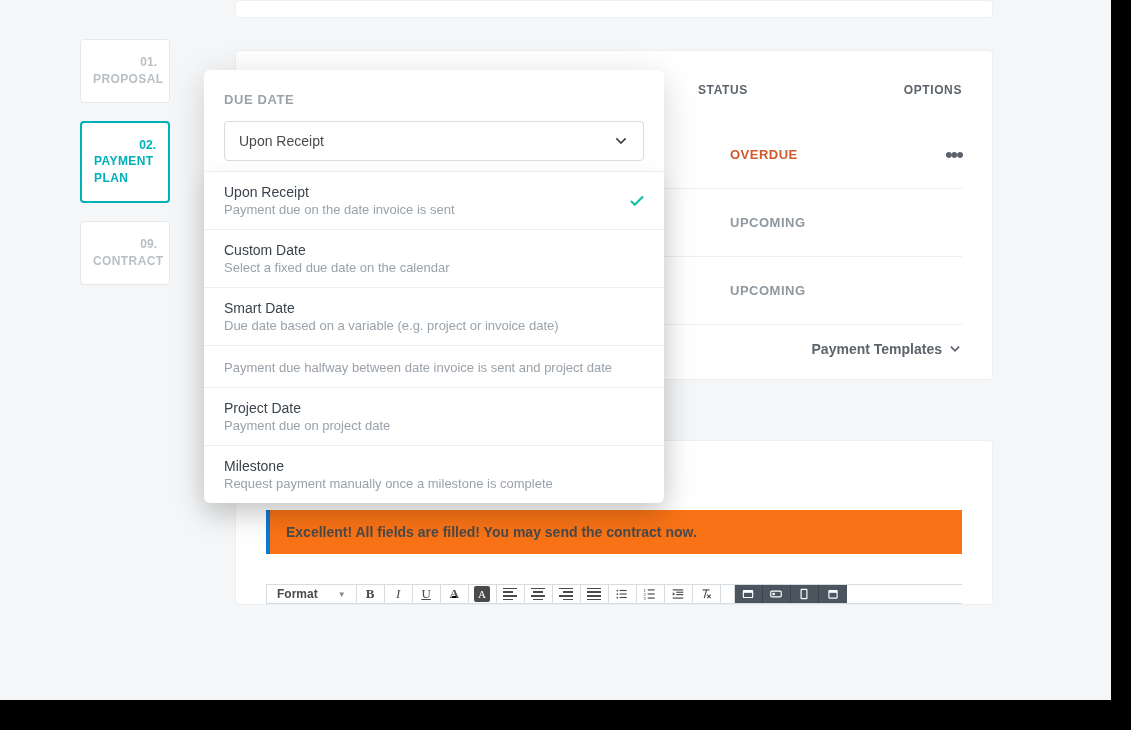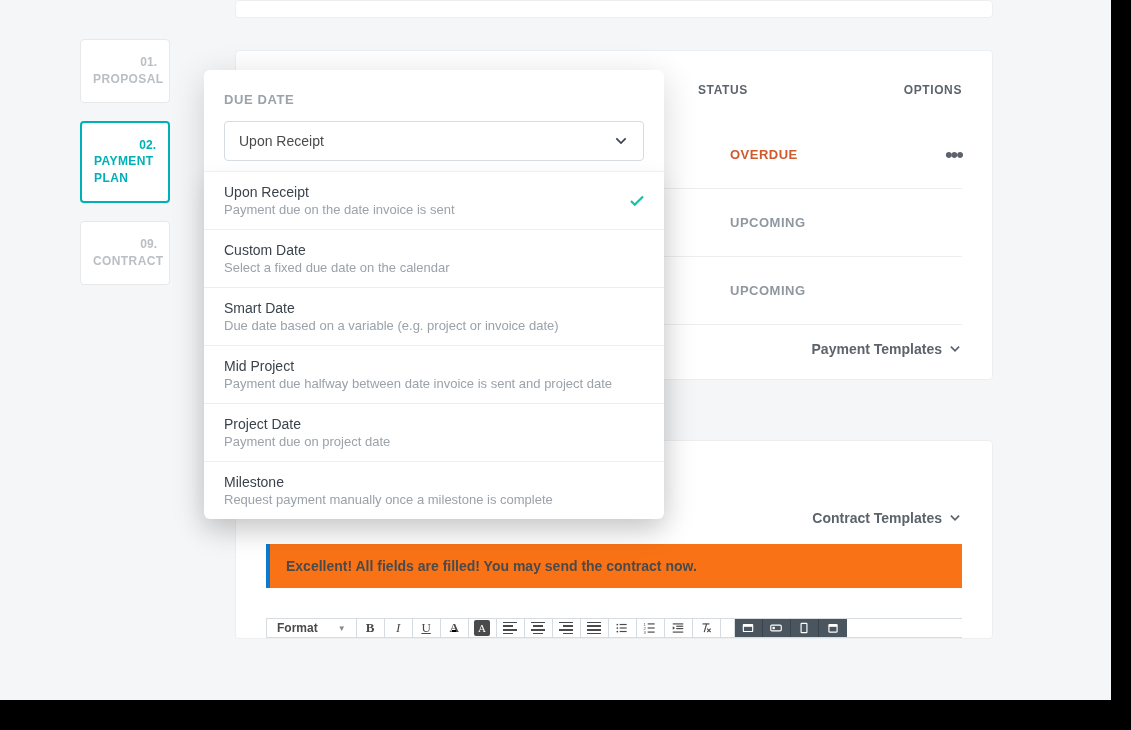--- a/index.html
+++ b/index.html
@@ -189,26 +189,20 @@
       <span>Payment Templates</span>
       <svg viewBox="0 0 24 24">
           <path fill="none" stroke="#5c636b" stroke-width="3" d="M5 8l7 7 7-7"></path>
         </svg>
     </div>
   </div>
 
   <div class="contract">
     <h2>CONTRACT</h2>
 
-    <div class="tmpl-link">
-      <span>Contract Templates</span>
-      <svg viewBox="0 0 24 24">
-          <path fill="none" stroke="#5c636b" stroke-width="3" d="M5 8l7 7 7-7"></path>
-        </svg>
-    </div>
 
     <div class="msgbar">
       <span>Excellent! All fields are filled! You may send the contract now.</span>
     </div>
 
     <div class="toolbar">
       <div class="format">
         <span>Format</span>
         <span class="caret">▼</span>
       </div>
@@ -353,21 +347,20 @@
     </div>
     <div class="pop-opt">
       <div class="ttl">Custom Date</div>
       <div class="sub">Select a fixed due date on the calendar</div>
     </div>
     <div class="pop-opt">
       <div class="ttl">Smart Date</div>
       <div class="sub">Due date based on a variable (e.g. project or invoice date)</div>
     </div>
     <div class="pop-opt">
-      <div class="ttl">Mid Project</div>
       <div class="sub">Payment due halfway between date invoice is sent and project date</div>
     </div>
     <div class="pop-opt">
       <div class="ttl">Project Date</div>
       <div class="sub">Payment due on project date</div>
     </div>
     <div class="pop-opt">
       <div class="ttl">Milestone</div>
       <div class="sub">Request payment manually once a milestone is complete</div>
     </div>

